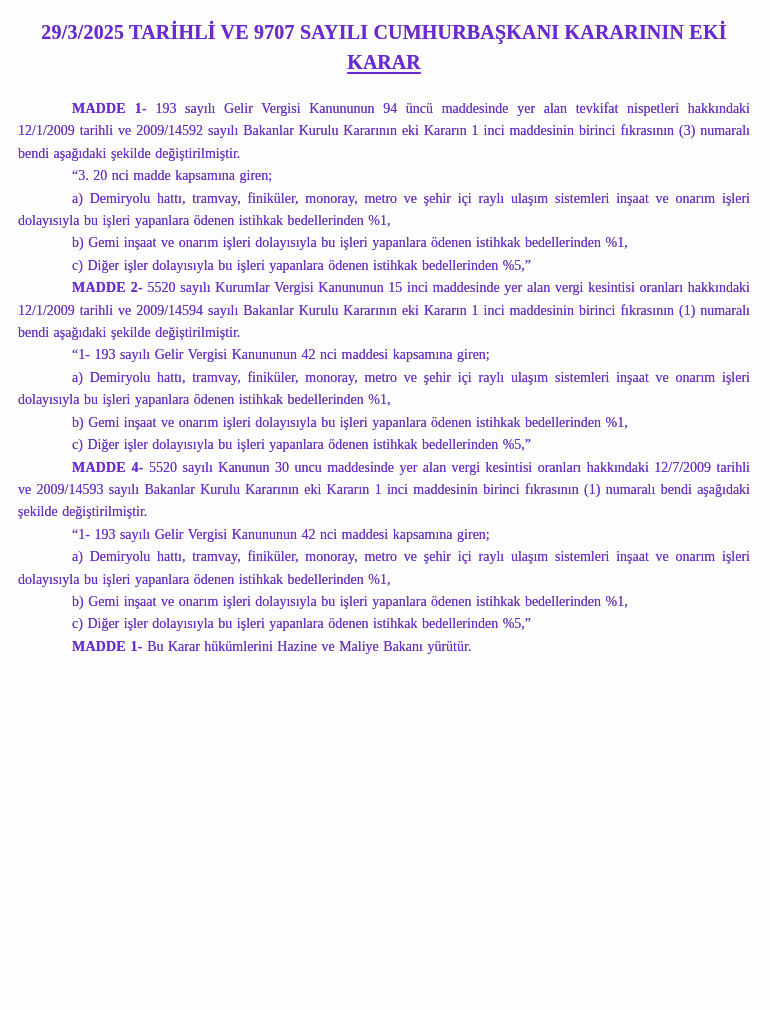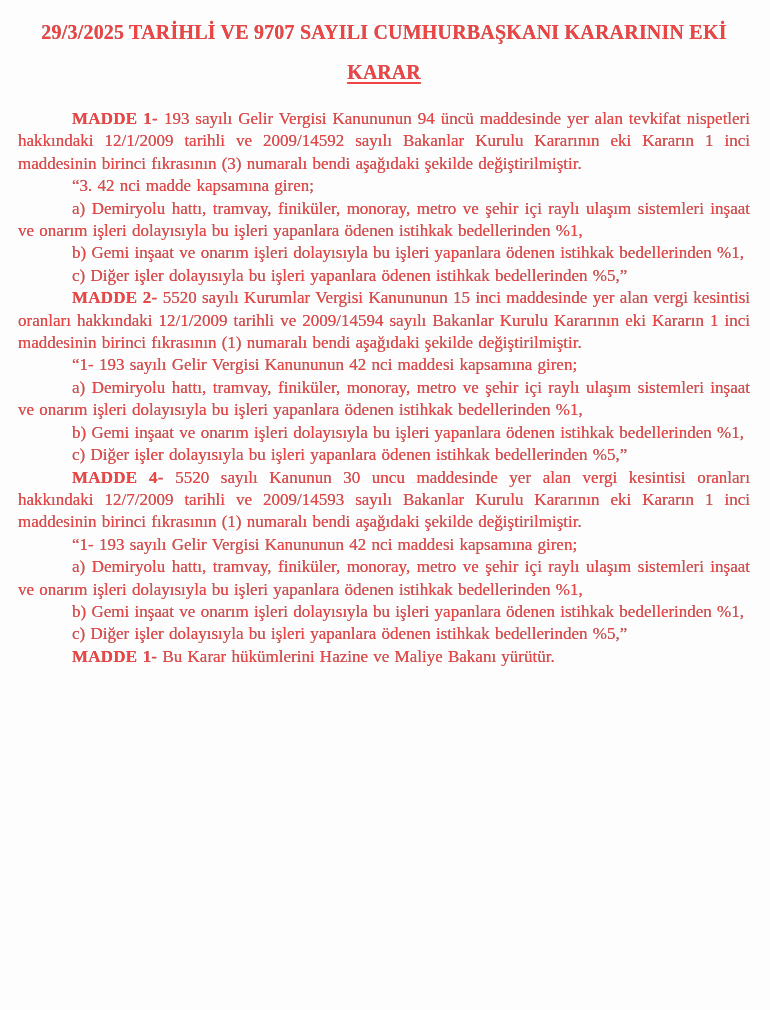--- a/index.html
+++ b/index.html
@@ -7,43 +7,43 @@
     padding: 0;
     background: #ffffff;
   }
   .page {
     width: 770px;
     min-height: 1010px;
     box-sizing: border-box;
     background: #fdfdfd;
     padding: 16px 20px 24px 18px;
     font-family: "Liberation Serif", "DejaVu Serif", serif;
-    color: #ef4444;
+    color: #6d28d9;
     text-shadow: 0 0 0.5px rgba(20,20,20,0.55);
   }
   .doc-title {
     text-align: center;
     font-weight: bold;
     font-size: 20px;
     line-height: 28px;
     margin: 2px 0 22px 0;
   }
   .doc-title .title-line1 {
     display: block;
     letter-spacing: 0.2px;
   }
   .doc-title .title-line2 {
     display: inline-block;
     text-decoration: underline;
     text-underline-offset: 3px;
-    margin-top: 12px;
+    margin-top: 2px;
   }
   p.para {
     margin: 0;
-    font-size: 17px;
+    font-size: 14px;
     line-height: 22.4px;
     text-align: justify;
     text-indent: 54px;
     word-spacing: 1px;
   }
   p.para.gap {
   }
   .madde-label {
     font-weight: bold;
     letter-spacing: 0.2px;
@@ -51,21 +51,21 @@
 </style>
 </head>
 <body>
 
 <div class="page">
 
   <h1 class="doc-title"><span class="title-line1">29/3/2025 TARİHLİ VE 9707 SAYILI CUMHURBAŞKANI KARARININ EKİ</span><span class="title-line2">KARAR</span></h1>
 
   <p class="para"><span class="madde-label">MADDE 1-</span> <span>193 sayılı Gelir Vergisi Kanununun 94 üncü maddesinde yer alan tevkifat nispetleri hakkındaki 12/1/2009 tarihli ve 2009/14592 sayılı Bakanlar Kurulu Kararının eki Kararın 1 inci maddesinin birinci fıkrasının (3) numaralı bendi aşağıdaki şekilde değiştirilmiştir.</span></p>
 
-  <p class="para">“3. 42 nci madde kapsamına giren;</p>
+  <p class="para">“3. 20 nci madde kapsamına giren;</p>
   <p class="para">a) Demiryolu hattı, tramvay, finiküler, monoray, metro ve şehir içi raylı ulaşım sistemleri inşaat ve onarım işleri dolayısıyla bu işleri yapanlara ödenen istihkak bedellerinden %1,</p>
   <p class="para">b) Gemi inşaat ve onarım işleri dolayısıyla bu işleri yapanlara ödenen istihkak bedellerinden %1,</p>
   <p class="para">c) Diğer işler dolayısıyla bu işleri yapanlara ödenen istihkak bedellerinden %5,”</p>
 
   <p class="para gap"><span class="madde-label">MADDE 2-</span> <span>5520 sayılı Kurumlar Vergisi Kanununun 15 inci maddesinde yer alan vergi kesintisi oranları hakkındaki 12/1/2009 tarihli ve 2009/14594 sayılı Bakanlar Kurulu Kararının eki Kararın 1 inci maddesinin birinci fıkrasının (1) numaralı bendi aşağıdaki şekilde değiştirilmiştir.</span></p>
 
   <p class="para">“1- 193 sayılı Gelir Vergisi Kanununun 42 nci maddesi kapsamına giren;</p>
   <p class="para">a) Demiryolu hattı, tramvay, finiküler, monoray, metro ve şehir içi raylı ulaşım sistemleri inşaat ve onarım işleri dolayısıyla bu işleri yapanlara ödenen istihkak bedellerinden %1,</p>
   <p class="para">b) Gemi inşaat ve onarım işleri dolayısıyla bu işleri yapanlara ödenen istihkak bedellerinden %1,</p>
   <p class="para">c) Diğer işler dolayısıyla bu işleri yapanlara ödenen istihkak bedellerinden %5,”</p>

